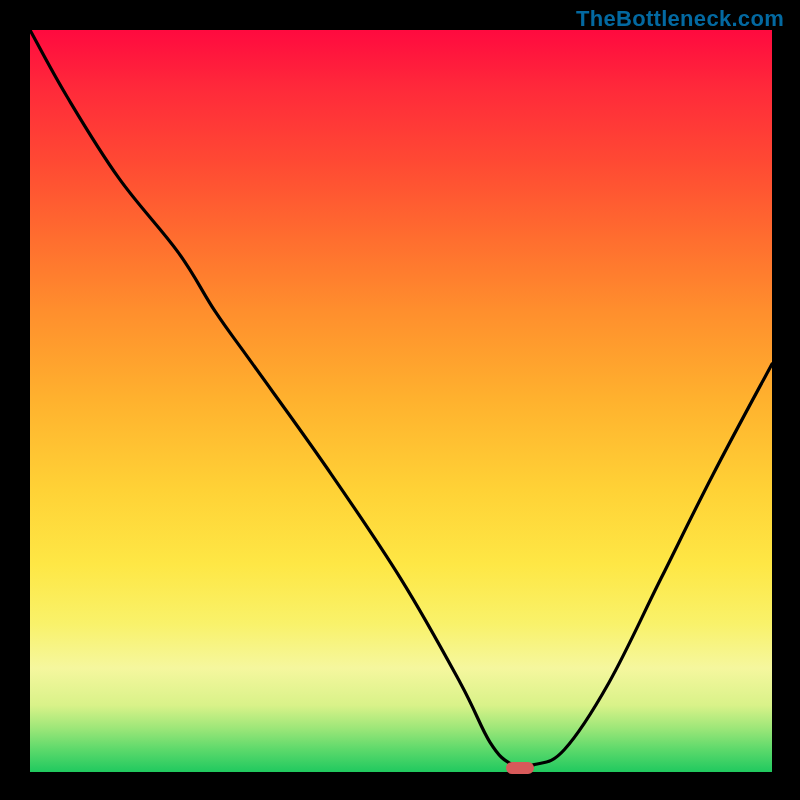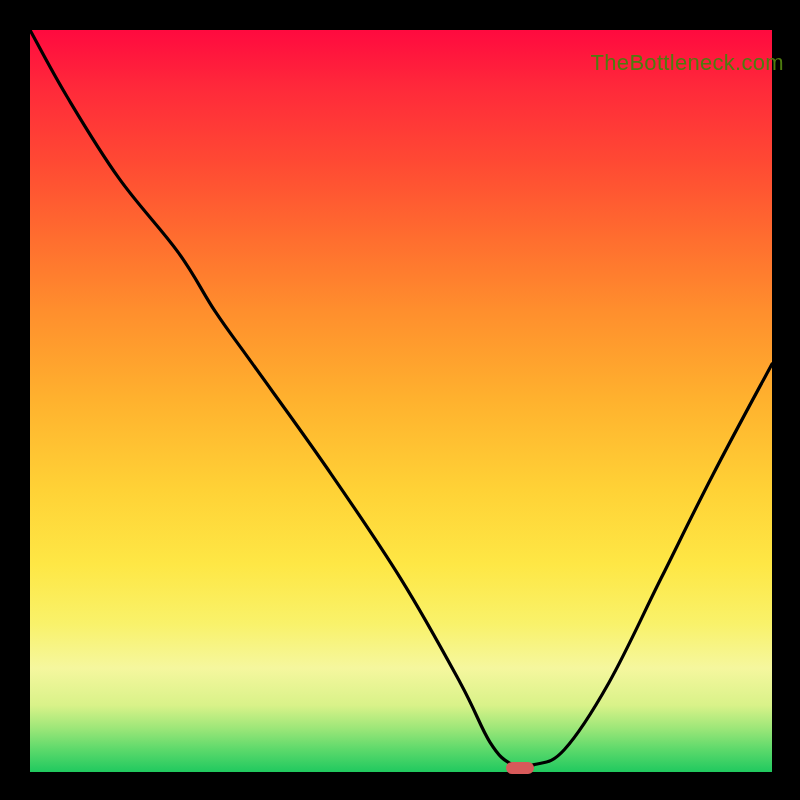--- a/index.html
+++ b/index.html
@@ -14,26 +14,25 @@
   .container {
     position: relative;
     width: 800px;
     height: 800px;
     background: #000;
   }
   .watermark {
     position: absolute;
     top: 6px;
     right: 16px;
-    color: #4d7c0f;
+    color: #0369a1;
     font-size: 22px;
-    font-weight: 400;
+    font-weight: 700;
     letter-spacing: 0.3px;
     z-index: 5;
-    margin-top: 44px;
   }
   
   .plot-area {
     position: absolute;
     left: 30px;
     top: 30px;
     width: 742px;
     height: 742px;
     
     background: linear-gradient(

